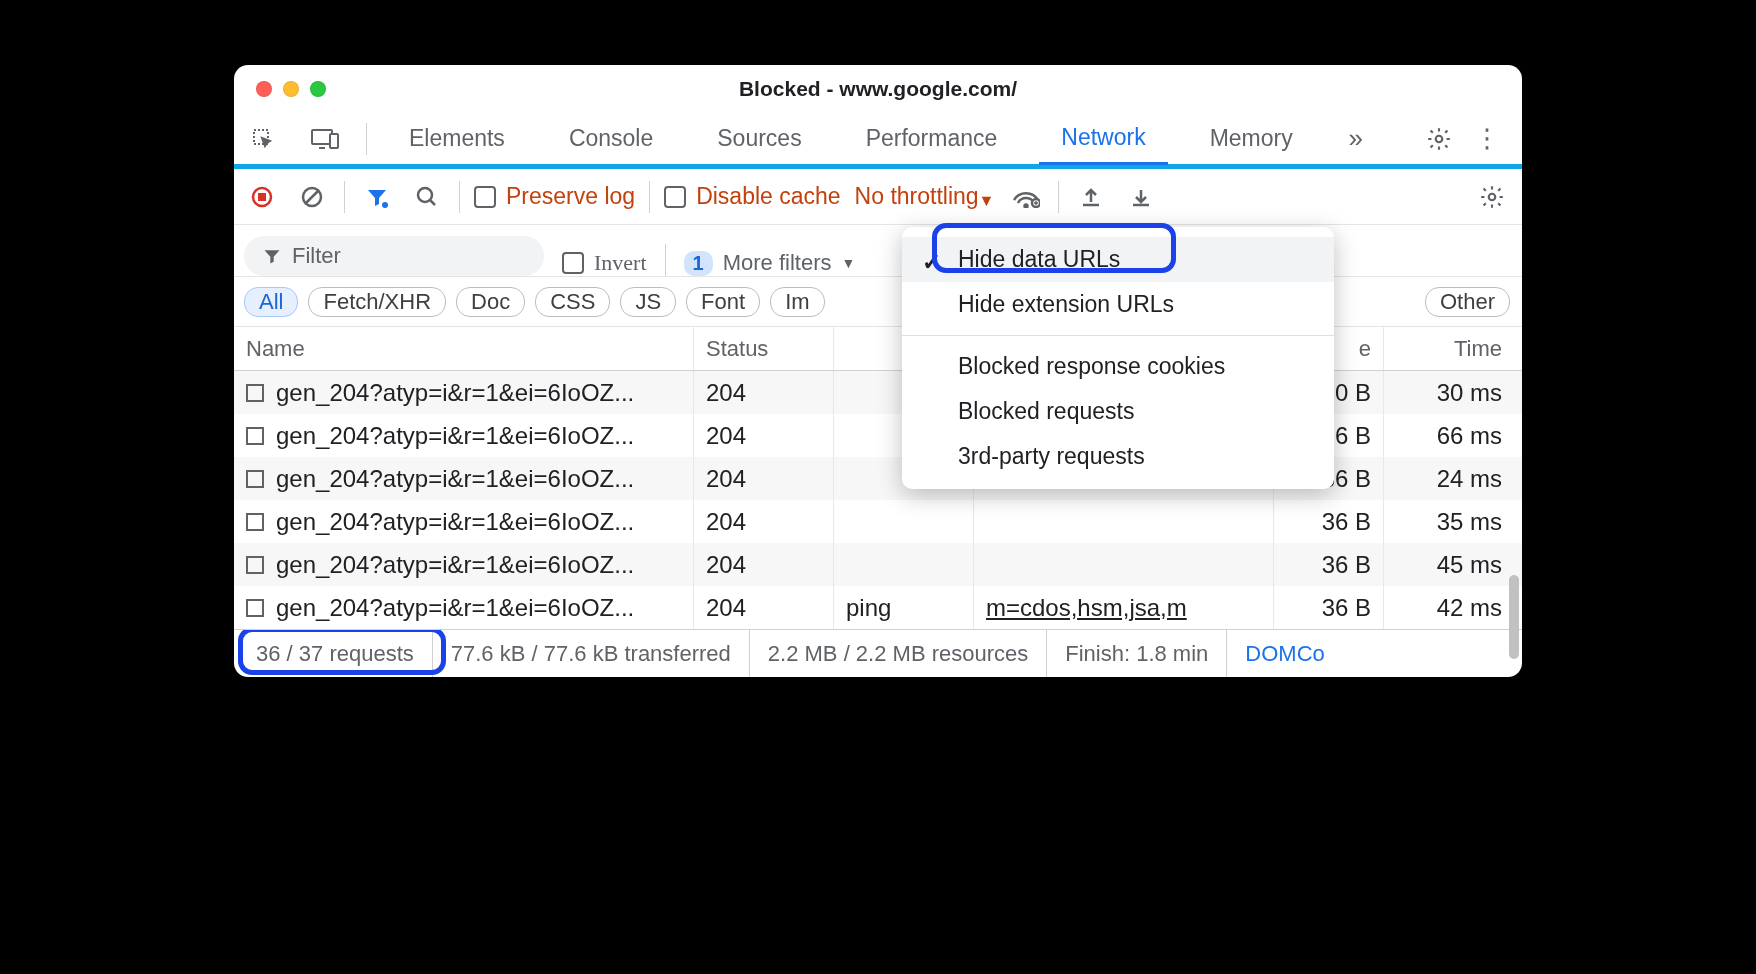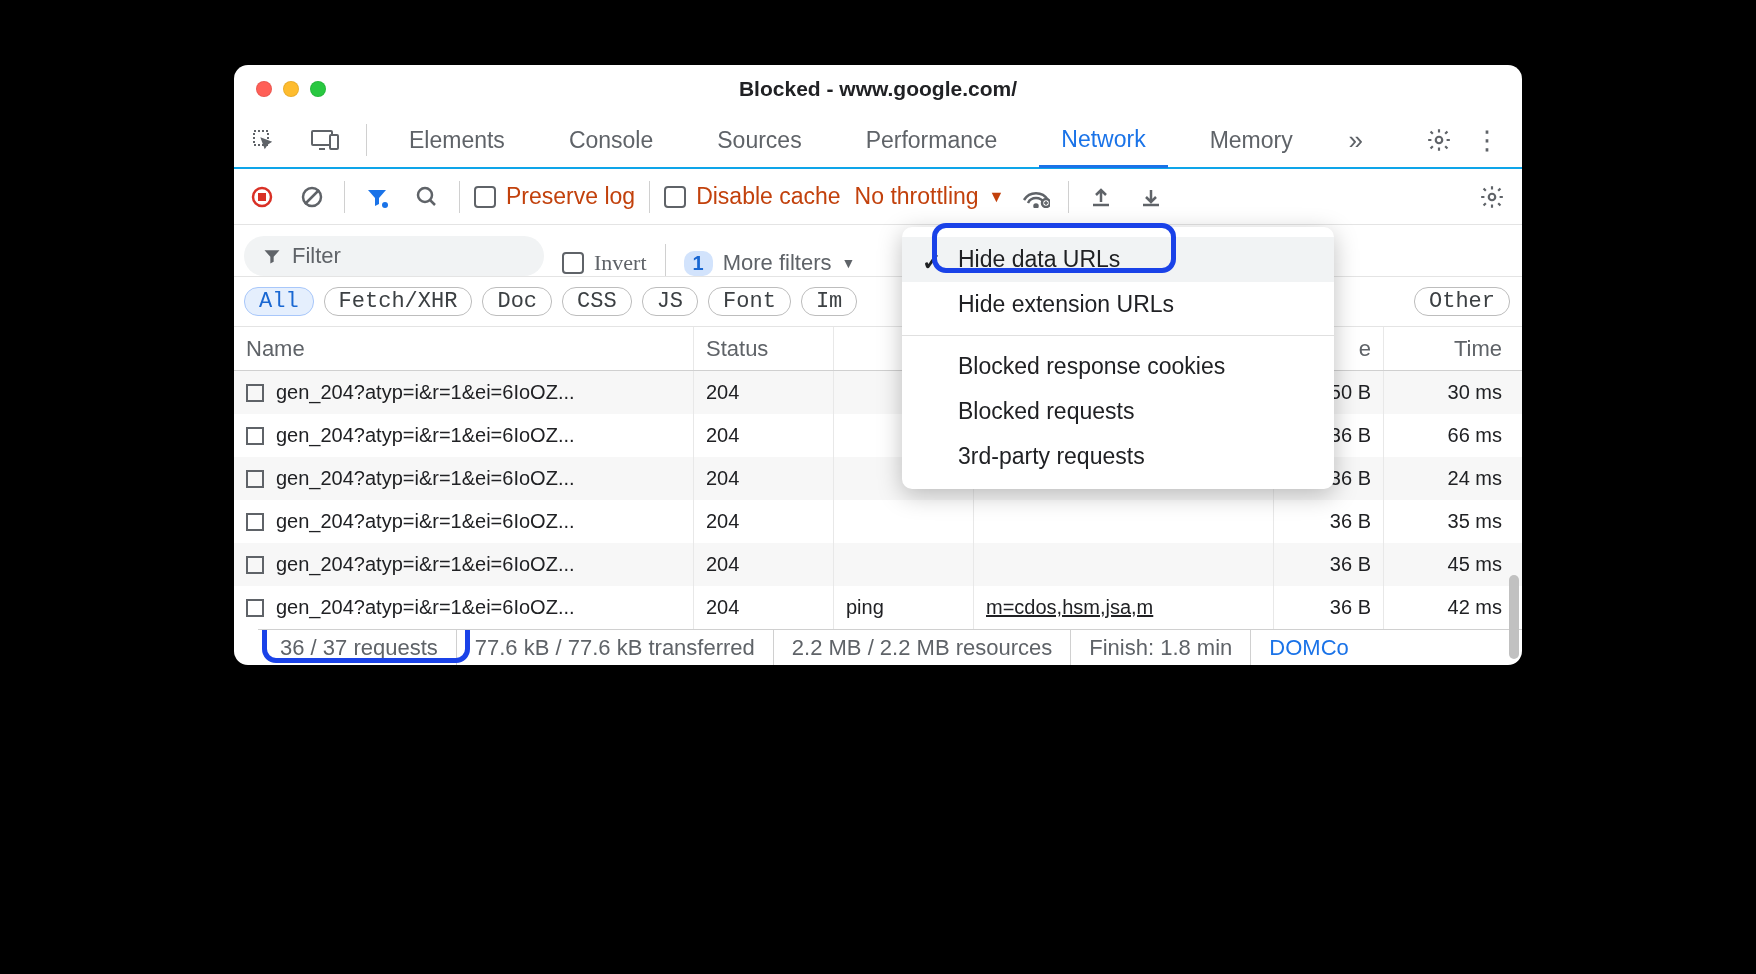--- a/index.html
+++ b/index.html
@@ -41,21 +41,21 @@
   .wtitle {
     margin: 0 auto;
     font-size: 21px;
     font-weight: 600;
     color: #202124;
   }
 
   .tabbar {
     display:flex;
     align-items:center;
-    border-bottom:2px solid #0ea5e9;
+    border-bottom:5px solid #0ea5e9;
     padding: 0 14px 0 8px;
     height: 56px;
     color:#5f6368;
     font-size:23px;
     gap: 20px;
   }
   .tabicon {
     width:42px; height:42px;
     display:flex; align-items:center; justify-content:center;
     color:#5f6368;
@@ -90,21 +90,21 @@
     border-radius:4px;
   }
   .vbar { width:1px; height:32px; background:#d0d0d0; }
   .checkbox {
     width:22px; height:22px;
     border:2px solid #5f6368;
     border-radius:4px;
     display:inline-block;
     flex-shrink:0;
   }
-  .select-like { display:flex; align-items:center; gap:10px; }
+  .select-like { display:flex; align-items:flex-end; }
 
   .filterbar {
     display:flex; align-items:flex-end;
     border-bottom:1px solid #e4e4e4;
     height:52px;
     padding:0 12px 0 10px;
     gap:18px;
     font-size:22px;
     color:#5f6368;
   }
@@ -134,21 +134,20 @@
     gap:10px;
     font-size:22px;
     position:relative;
   }
   .chip {
     border:1px solid #bdbdbd;
     border-radius:14px;
     padding:1px 14px;
     background:#fff;
     color:#3c4043;
-    font-family:Liberation Mono, monospace;
   }
   .chip.active {
     background:#e5effd;
     border-color:#a8c7fa;
     color:#1967d2;
     font-weight:500;
   }
 
   .dropdown {
     position:absolute;
@@ -206,44 +205,43 @@
   .c-name { width:460px; }
   .c-status { width:140px; }
   .c-type   { width:140px; }
   .c-init   { width:300px; }
   .c-size   { width:110px; justify-content:flex-end; }
   .c-time   { width:130px; justify-content:flex-end; padding-right:18px;}
 
   .trow {
     display:flex;
     height:43px;
-    font-size:20px;
+    font-size:24px;
     color:#202124;
     align-items:center;
   }
   .trow:nth-child(odd){ background:#f7f7f7; }
   .doc-icon {
     width:18px; height:18px;
     border:2px solid #5f6368;
     margin-right:12px;
     flex-shrink:0;
   }
   .c-init a { color:#202124; text-decoration:underline; }
 
   .statusbar {
     display:flex;
     border-top:1px solid #d0d0d0;
-    height:36px;
+    height:48px;
     align-items:center;
     font-size:22px;
     color:#5f6368;
     padding:0 0 0 4px;
     overflow:hidden;
     position:relative;
-    margin-left:24px;
   }
   .statusbar .sseg {
     padding:0 18px;
     border-right:1px solid #d0d0d0;
     height:100%;
     display:flex; align-items:center;
     white-space:nowrap;
   }
   .statusbar .sseg:last-child{border-right:none;}
   .status-highlight {

